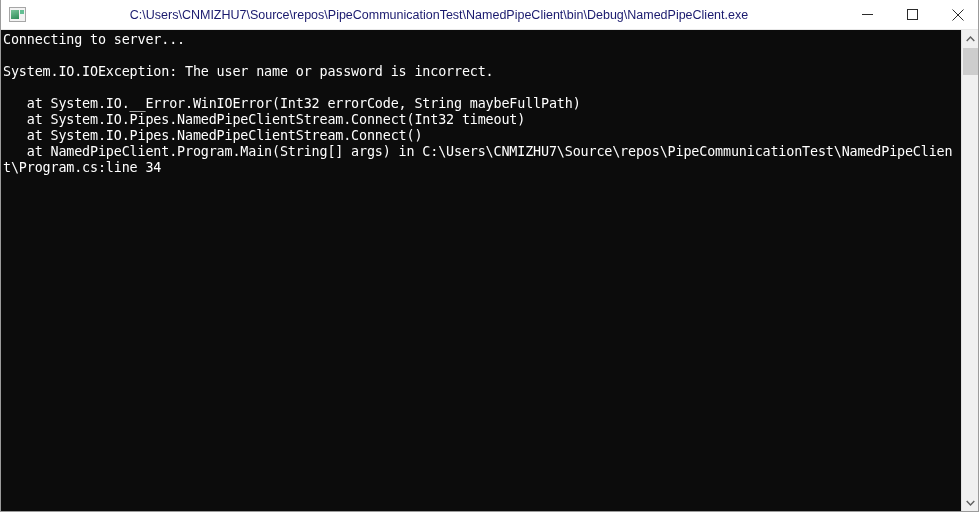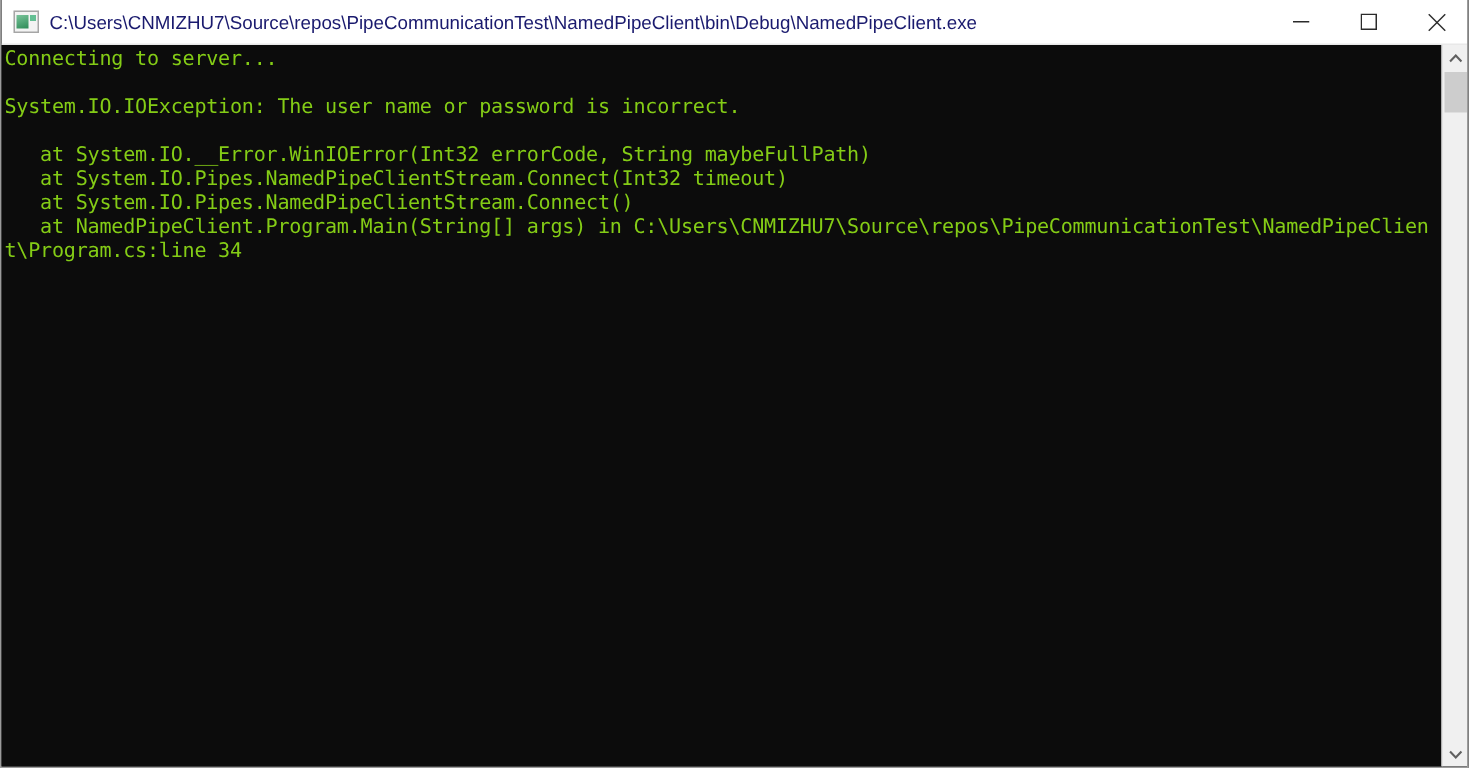--- a/index.html
+++ b/index.html
@@ -64,20 +64,21 @@
     width: 4px; height: 4px;
     background: #63bf93;
   }
   .title-text {
     font-size: 12.5px;
     color: #1a1a6e;
     white-space: nowrap;
     overflow: hidden;
     letter-spacing: 0px;
     flex: 1 1 auto;
+    text-align: center;
   }
   .caption-buttons {
     display: flex;
     flex: 0 0 auto;
     height: 29px;
     align-items: stretch;
   }
   .cap-btn {
     width: 45px;
     display: flex;
@@ -92,21 +93,21 @@
     left: 0;
     top: 30px;
     width: 961px;
     height: 481px;
     background: #0c0c0c;
     overflow: hidden;
   }
   .console-text {
     margin: 0;
     padding: 2px 0 0 2px;
-    color: #84cc16;
+    color: #ffffff;
     font-family: "DejaVu Sans Mono", "Liberation Mono", monospace;
     font-size: 13.4px;
     line-height: 16px;
     white-space: pre;
     letter-spacing: -0.15px;
   }
   
   .vscroll {
     position: absolute;
     right: 0;

